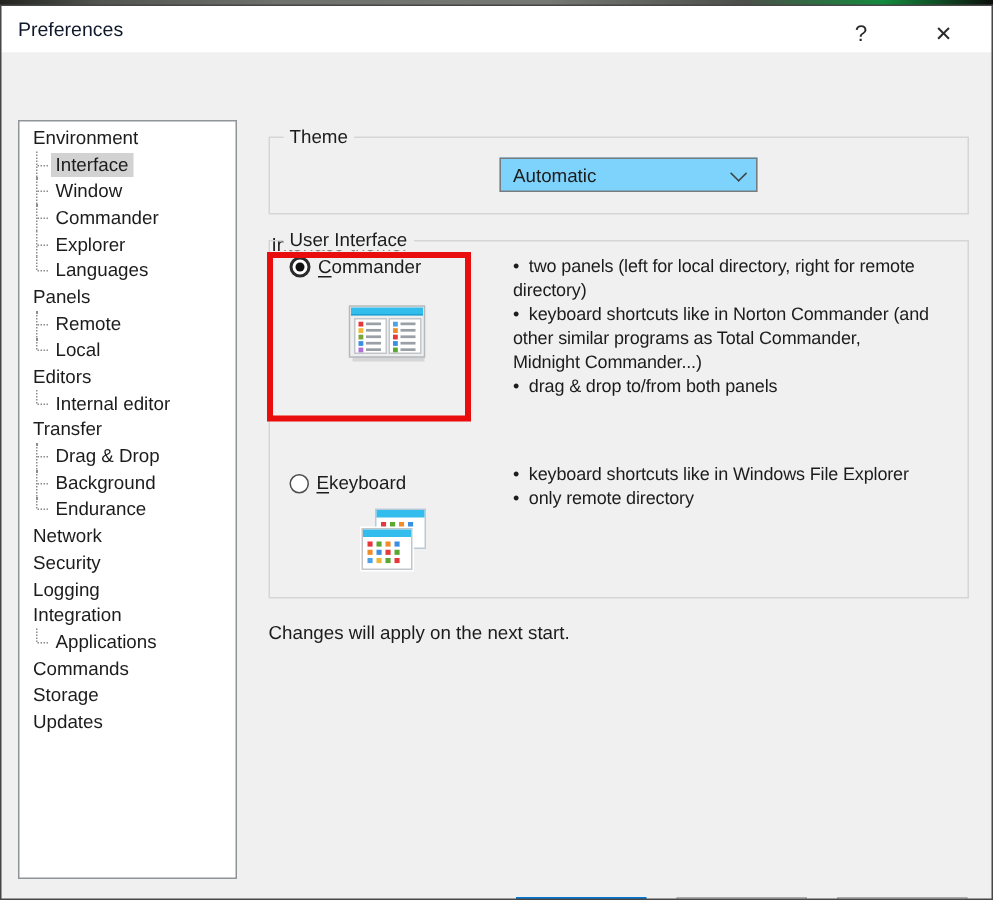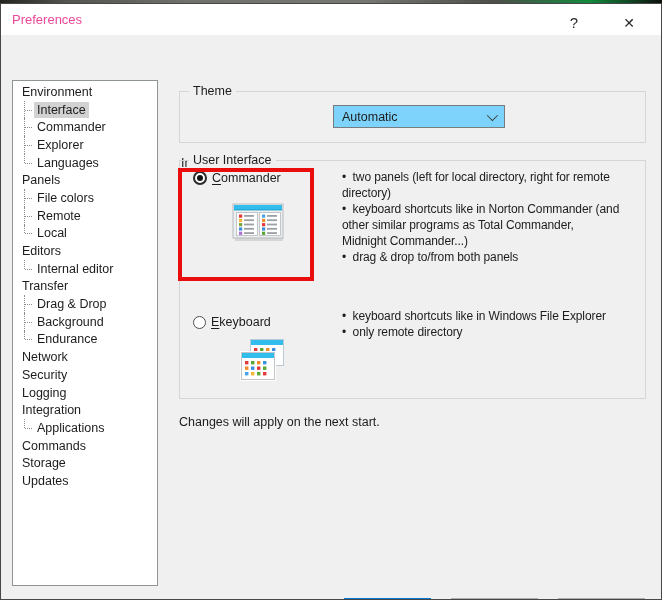--- a/index.html
+++ b/index.html
@@ -2,21 +2,21 @@
 <html><head>
 <meta charset="utf-8">
 <style>
   html,body{margin:0;padding:0;}
   .screen{position:relative;width:662px;height:600px;font-family:"Liberation Sans","DejaVu Sans",sans-serif;
           color:#1c1c1c;background:#f0f0f0;overflow:hidden;}
   .desktop-strip{position:absolute;left:0;top:0;width:662px;height:4px;
     background:linear-gradient(90deg,#23241f 0%,#51544f 10%,#6e716c 28%,#757873 55%,#4c4f49 75%,#138a3d 89%,#0d0f0c 100%);}
   .frame{position:absolute;left:0;top:3px;right:0;bottom:0;border:1px solid #474747;pointer-events:none;}
   .titlebar{position:absolute;left:1px;top:4px;width:660px;height:31px;background:#ffffff;}
-  .title{position:absolute;left:11px;top:8px;font-size:13px;color:#ec4899;}
+  .title{position:absolute;left:11px;top:8px;font-size:13px;color:#0f172a;}
   .cap-btn{position:absolute;top:4px;width:40px;height:29px;display:flex;align-items:center;justify-content:center;
            font-size:15px;color:#2b2b2b;}
   .help-btn{left:553px;}
   .close-btn{left:608px;font-size:14px;}
   .body{position:absolute;left:1px;top:35px;width:660px;height:564px;background:#f0f0f0;}
 
   
   .treebox{position:absolute;left:11px;top:45px;width:146px;height:506px;background:#fff;border:1px solid #8f9496;box-sizing:border-box;overflow:hidden;}
   .tree-row{display:flex;align-items:center;height:17.7px;font-size:12.5px;white-space:nowrap;}
   .tree-row .lbl{padding:1px 3px;}
@@ -90,36 +90,36 @@
       <div id="tree-items" style="padding-top:2px;">
           <div class="tree-row lvl0">
             <span class="lbl">Environment</span>
           </div>
           <div class="tree-row lvl1 selected">
             <span class="conn"></span>
             <span class="lbl">Interface</span>
           </div>
           <div class="tree-row lvl1">
             <span class="conn"></span>
+            <span class="lbl">Window</span>
+          </div>
+          <div class="tree-row lvl1">
+            <span class="conn"></span>
             <span class="lbl">Commander</span>
           </div>
           <div class="tree-row lvl1">
             <span class="conn"></span>
             <span class="lbl">Explorer</span>
           </div>
           <div class="tree-row lvl1">
             <span class="conn last"></span>
             <span class="lbl">Languages</span>
           </div>
           <div class="tree-row lvl0">
             <span class="lbl">Panels</span>
-          </div>
-          <div class="tree-row lvl1">
-            <span class="conn"></span>
-            <span class="lbl">File colors</span>
           </div>
           <div class="tree-row lvl1">
             <span class="conn"></span>
             <span class="lbl">Remote</span>
           </div>
           <div class="tree-row lvl1">
             <span class="conn last"></span>
             <span class="lbl">Local</span>
           </div>
           <div class="tree-row lvl0">

